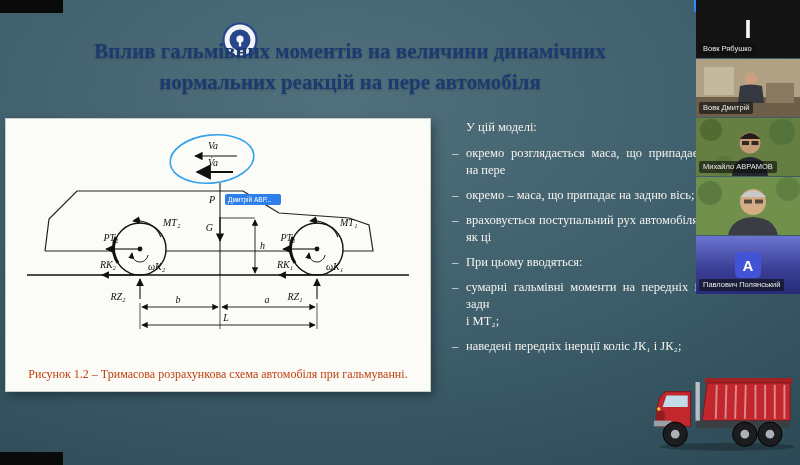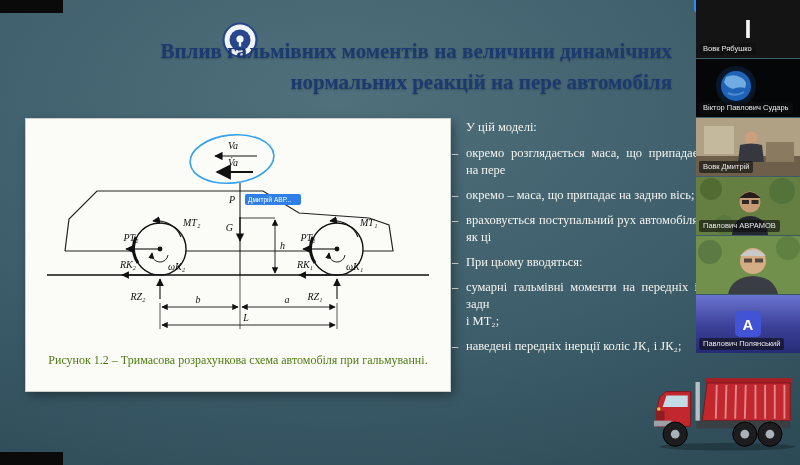--- a/index.html
+++ b/index.html
@@ -6,28 +6,28 @@
   .stage{position:relative;width:800px;height:465px;overflow:hidden;background:#000;
          font-family:"Liberation Serif",serif;}
   .slide{position:absolute;inset:0;
          background:radial-gradient(130% 130% at 42% 22%, #50707c 0%, #3d5d6a 42%, #2a4753 78%, #1f3a46 100%);}
   .letterbox{position:absolute;background:#0a0a0a;}
   .lb-tl{left:0;top:0;width:63px;height:13px;}
   .lb-bl{left:0;top:452px;width:63px;height:13px;}
 
   .emblem{position:absolute;left:222px;top:22px;width:36px;height:36px;}
 
-  .title{position:absolute;left:28px;top:36px;width:644px;text-align:right;
+  .title{position:absolute;left:28px;top:36px;width:644px;text-align:center;
          color:#1c3a72;font-weight:bold;font-size:21px;line-height:31px;
          text-shadow:0 1px 2px rgba(0,0,0,.25);}
 
-  .panel{position:absolute;left:26px;top:119px;width:424px;height:272px;background:#fbfbf8;
+  .panel{position:absolute;left:6px;top:119px;width:424px;height:272px;background:#fbfbf8;
          box-shadow:0 0 0 1px #c9cdc9, 3px 4px 10px rgba(0,0,0,.4);padding:0;}
   .panel svg.diag{display:block;margin:4px auto 0 auto;}
-  .caption{text-align:center;font-size:12px;color:#4d7c0f;margin-top:4px;}
+  .caption{text-align:center;font-size:12px;color:#c2410c;margin-top:18px;}
 
   .dlab{font:italic 10px "Liberation Serif",serif;fill:#101010;}
   .dtag{font:6.5px "Liberation Sans",sans-serif;font-style:normal;fill:#ffffff;}
 
   .model{position:absolute;left:452px;top:119px;width:246px;color:#f4f3ee;
          font-size:12.5px;line-height:17px;text-align:justify;}
   .model .heading{padding-left:14px;margin-bottom:9px;}
   .b-line{display:flex;margin-bottom:8px;}
   .b-line .dash{width:14px;flex:none;}
   .b-line.mb0{margin-bottom:0;}
@@ -213,30 +213,20 @@
 
   <div class="handle"></div>
 
   <div class="strip">
 
     <div class="tile t-dark">
       <span class="letter">I</span>
       <div class="ntag">Вовк Рябушко</div>
     </div>
 
-    <div class="tile">
-      <svg width="104" height="58" viewBox="0 0 104 58">
-        <rect width="104" height="58" fill="#050608"></rect>
-        <circle cx="40" cy="27" r="20" fill="#123a6e" opacity="0.35"></circle>
-        <circle cx="40" cy="27" r="15" fill="#1e63b8"></circle>
-        <path d="M30 18 Q38 14 46 19 Q52 23 49 29 Q43 27 37 30 Q30 28 28 23 Z" fill="#7fb8e8" opacity="0.85"></path>
-        <path d="M32 34 Q40 38 48 33" stroke="#6aa7dc" stroke-width="2" fill="none" opacity="0.6"></path>
-      </svg>
-      <div class="ntag">Віктор Павлович Сударь</div>
-    </div>
 
     <div class="tile">
       <svg width="104" height="58" viewBox="0 0 104 58">
         <rect width="104" height="58" fill="#b0a084"></rect>
         <rect x="8" y="8" width="30" height="28" fill="#cfc3a8" opacity="0.7"></rect>
         <rect y="38" width="104" height="20" fill="#6d5f49"></rect>
         <rect x="70" y="24" width="28" height="20" fill="#8a7a5f"></rect>
         <circle cx="55" cy="20" r="6.5" fill="#caa07e"></circle>
         <path d="M44 27 Q55 24 66 27 L68 44 L42 44 Z" fill="#35383f"></path>
       </svg>
@@ -248,21 +238,21 @@
         <rect width="104" height="58" fill="#647f41"></rect>
         <circle cx="15" cy="12" r="11" fill="#4c6630" opacity="0.8"></circle>
         <circle cx="86" cy="14" r="13" fill="#50703a" opacity="0.8"></circle>
         <circle cx="28" cy="48" r="10" fill="#55733b" opacity="0.7"></circle>
         <path d="M36 58 Q37 40 54 39 Q71 40 72 58 Z" fill="#23262c"></path>
         <circle cx="54" cy="25" r="10.5" fill="#c79b76"></circle>
         <path d="M43.5 21 Q54 9 64.5 21 Z" fill="#241d18"></path>
         <rect x="46" y="23" width="7" height="4" fill="#141414" opacity="0.85"></rect>
         <rect x="55.5" y="23" width="7" height="4" fill="#141414" opacity="0.85"></rect>
       </svg>
-      <div class="ntag">Павлович АВРАМОВ</div>
+      <div class="ntag">Михайло АВРАМОВ</div>
     </div>
 
     <div class="tile">
       <svg width="104" height="58" viewBox="0 0 104 58">
         <rect width="104" height="58" fill="#70904c"></rect>
         <circle cx="14" cy="16" r="12" fill="#587541" opacity="0.8"></circle>
         <circle cx="92" cy="12" r="12" fill="#5d7c3e" opacity="0.8"></circle>
         <path d="M32 58 Q36 41 57 40 Q78 41 82 58 Z" fill="#3a3d44"></path>
         <circle cx="57" cy="25" r="13" fill="#d4ad86"></circle>
         <path d="M44 20 Q57 7 70 20 Z" fill="#c9c9c9"></path>

